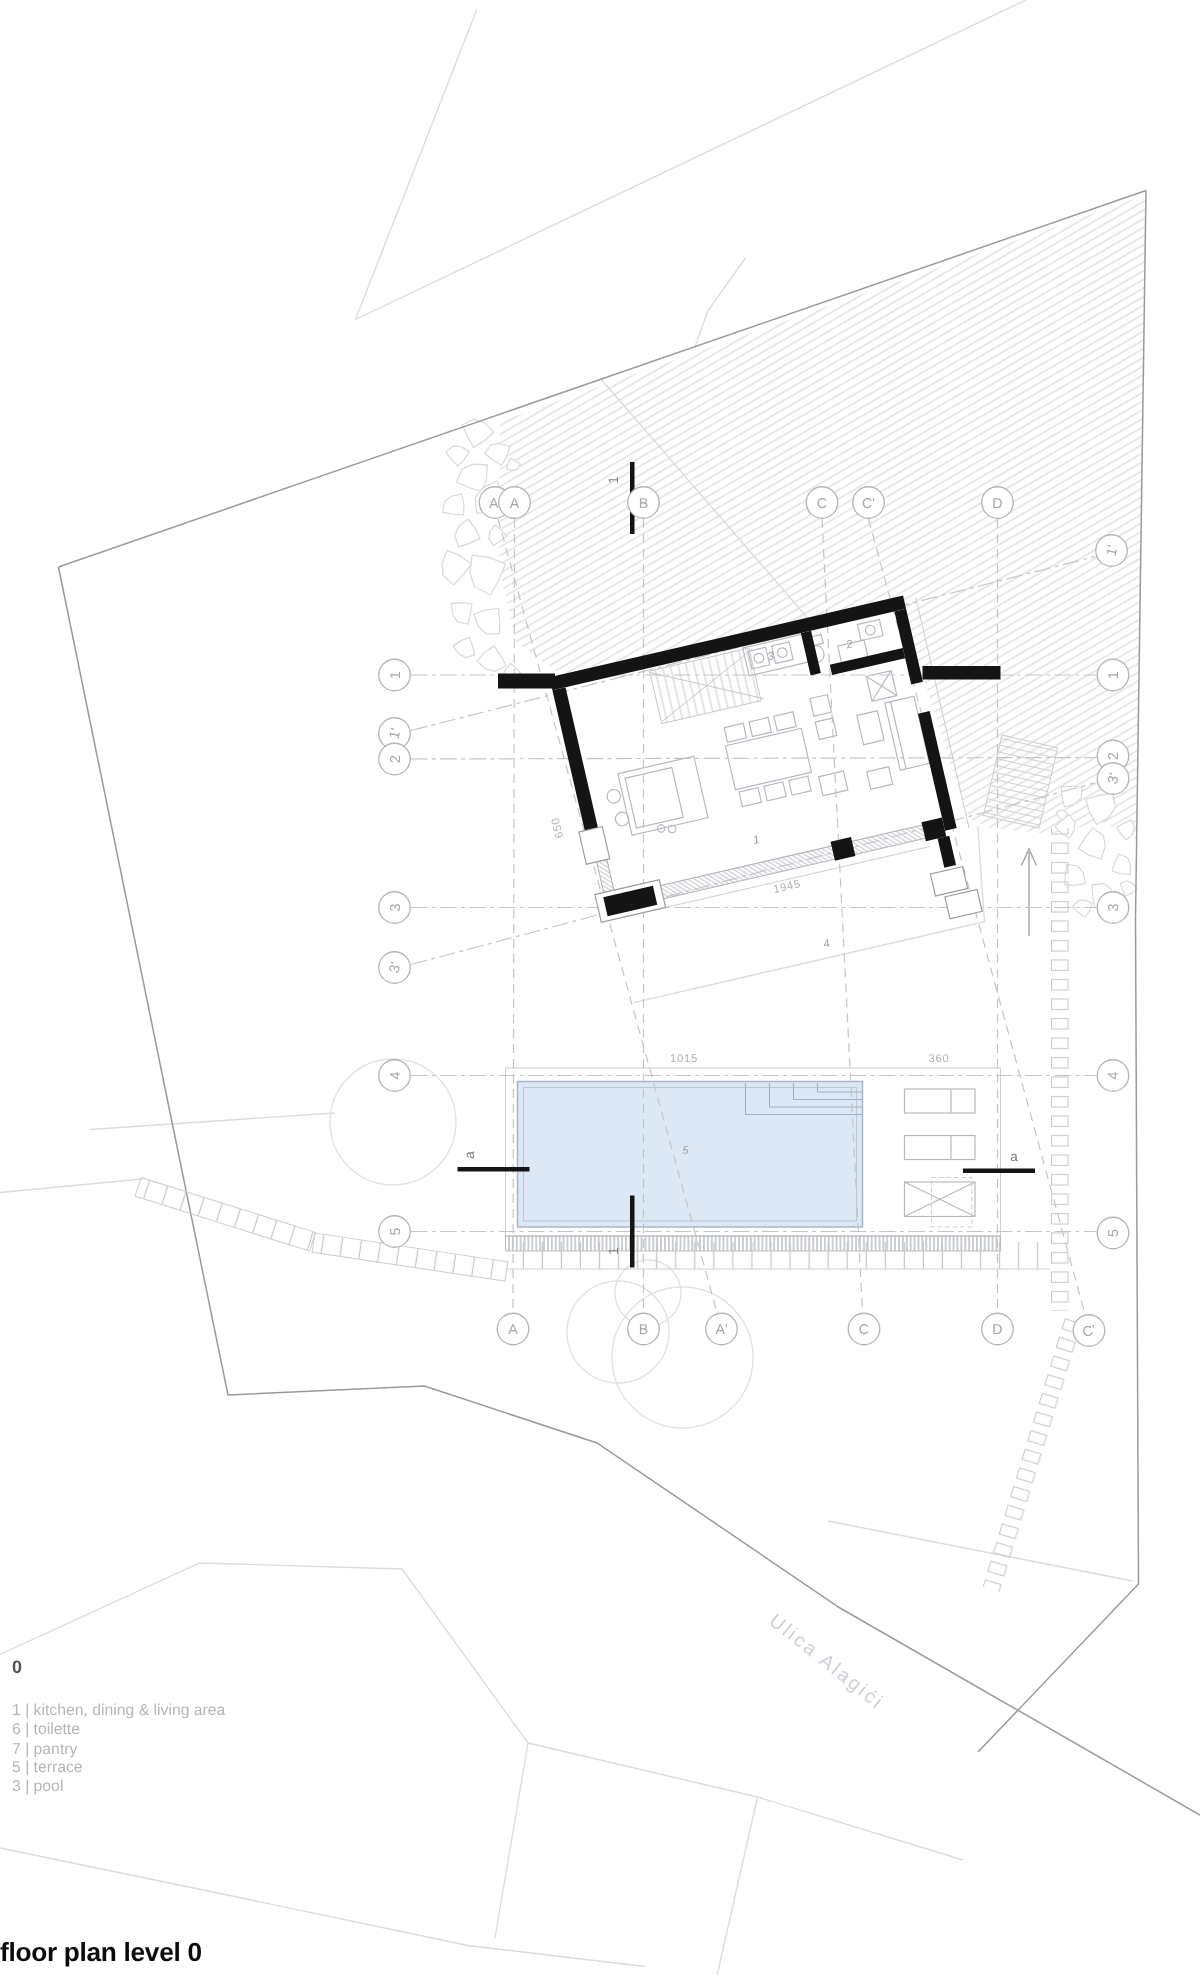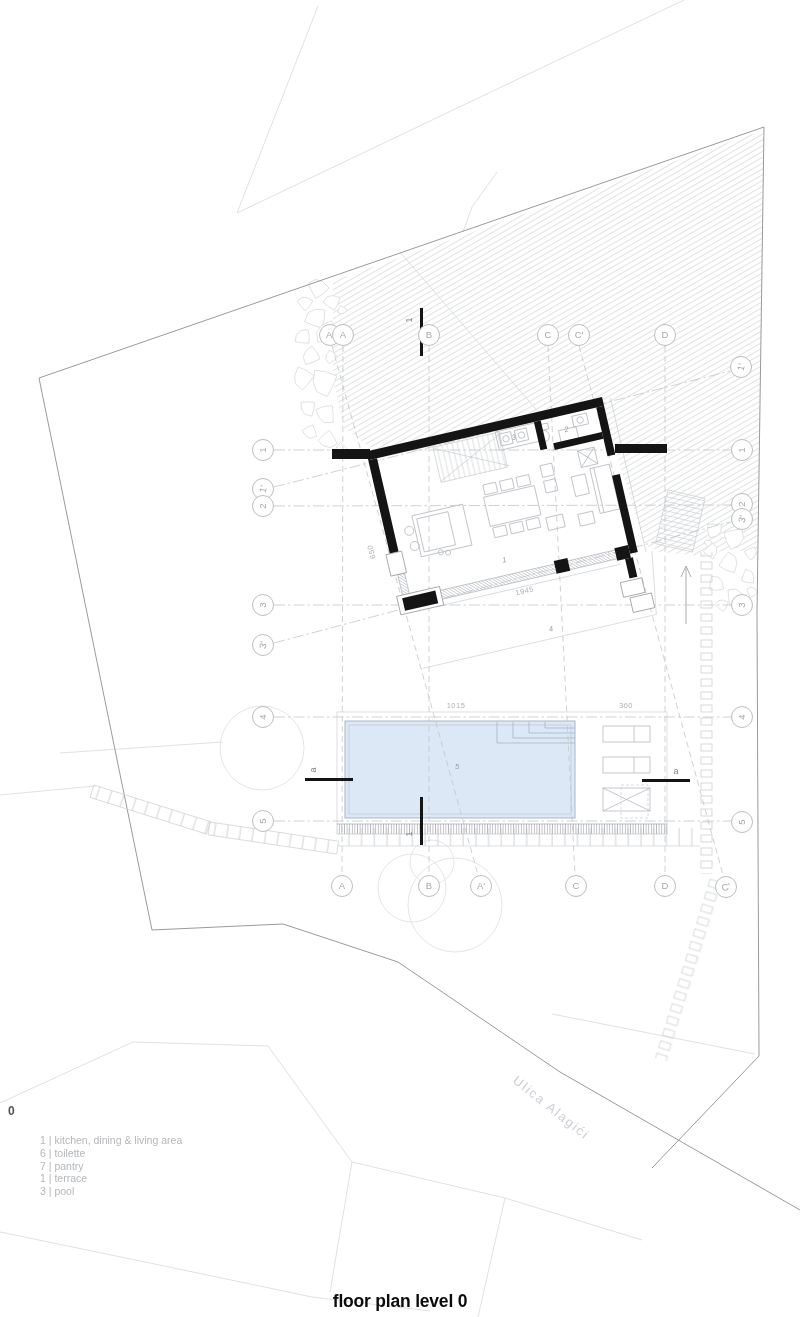--- a/index.html
+++ b/index.html
@@ -18,22 +18,22 @@
   .faint{stroke:#dbdcde;stroke-width:0.9;fill:none;}
   .bound{stroke:#989a9d;stroke-width:1;fill:none;}
   .furn{stroke:#b6bac0;stroke-width:0.8;fill:none;}
   .thin{stroke:#ccd0d3;stroke-width:0.7;fill:none;}
   .wall{fill:#141414;}
   .whitebox{fill:#ffffff;stroke:#9a9da0;stroke-width:0.8;}
   .rock{fill:#ffffff;stroke:#d7d9db;stroke-width:0.8;}
   .tree{fill:none;stroke:#e0e2e4;stroke-width:0.9;}
   #legend{position:absolute;left:8px;top:1104px;}
   #legend .lvl{font-size:12px;font-weight:bold;color:#505356;margin-bottom:16px;}
-  #legend .li{font-size:10.5px;color:#b4b7ba;line-height:12.8px;white-space:nowrap;margin-left:32px;}
-  #title{position:absolute;left:0;top:1291px;width:100%;text-align:center;
+  #legend .li{font-size:10.5px;color:#b4b7ba;line-height:12.8px;white-space:nowrap;}
+  #title{position:absolute;left:0;top:1291px;width:100%;text-align:left;
          font-size:17.5px;font-weight:bold;color:#0b0b0b;letter-spacing:-0.2px;}
 </style>
 </head>
 <body>
 
 <div id="stage">
 <svg width="800" height="1317" viewBox="0 0 800 1317">
   <defs>
     <pattern id="siteHatch" width="5" height="5" patternUnits="userSpaceOnUse" patternTransform="rotate(-30)">
       <line x1="0" y1="2.5" x2="5" y2="2.5" stroke="#d8dadc" stroke-width="0.8"></line>
@@ -402,18 +402,18 @@
   </g>
 
   <text class="street" transform="translate(512,1082) rotate(38.5)">Ulica Alagići</text>
 </svg>
 
 <div id="legend">
   <div class="lvl">0</div>
   <div class="li">1 | kitchen, dining &amp; living area</div>
   <div class="li">6 | toilette</div>
   <div class="li">7 | pantry</div>
-  <div class="li">1 | terrace</div>
+  <div class="li">5 | terrace</div>
   <div class="li">3 | pool</div>
 </div>
 
 <div id="title">floor plan level 0</div>
 </div>
 
 </body></html>

